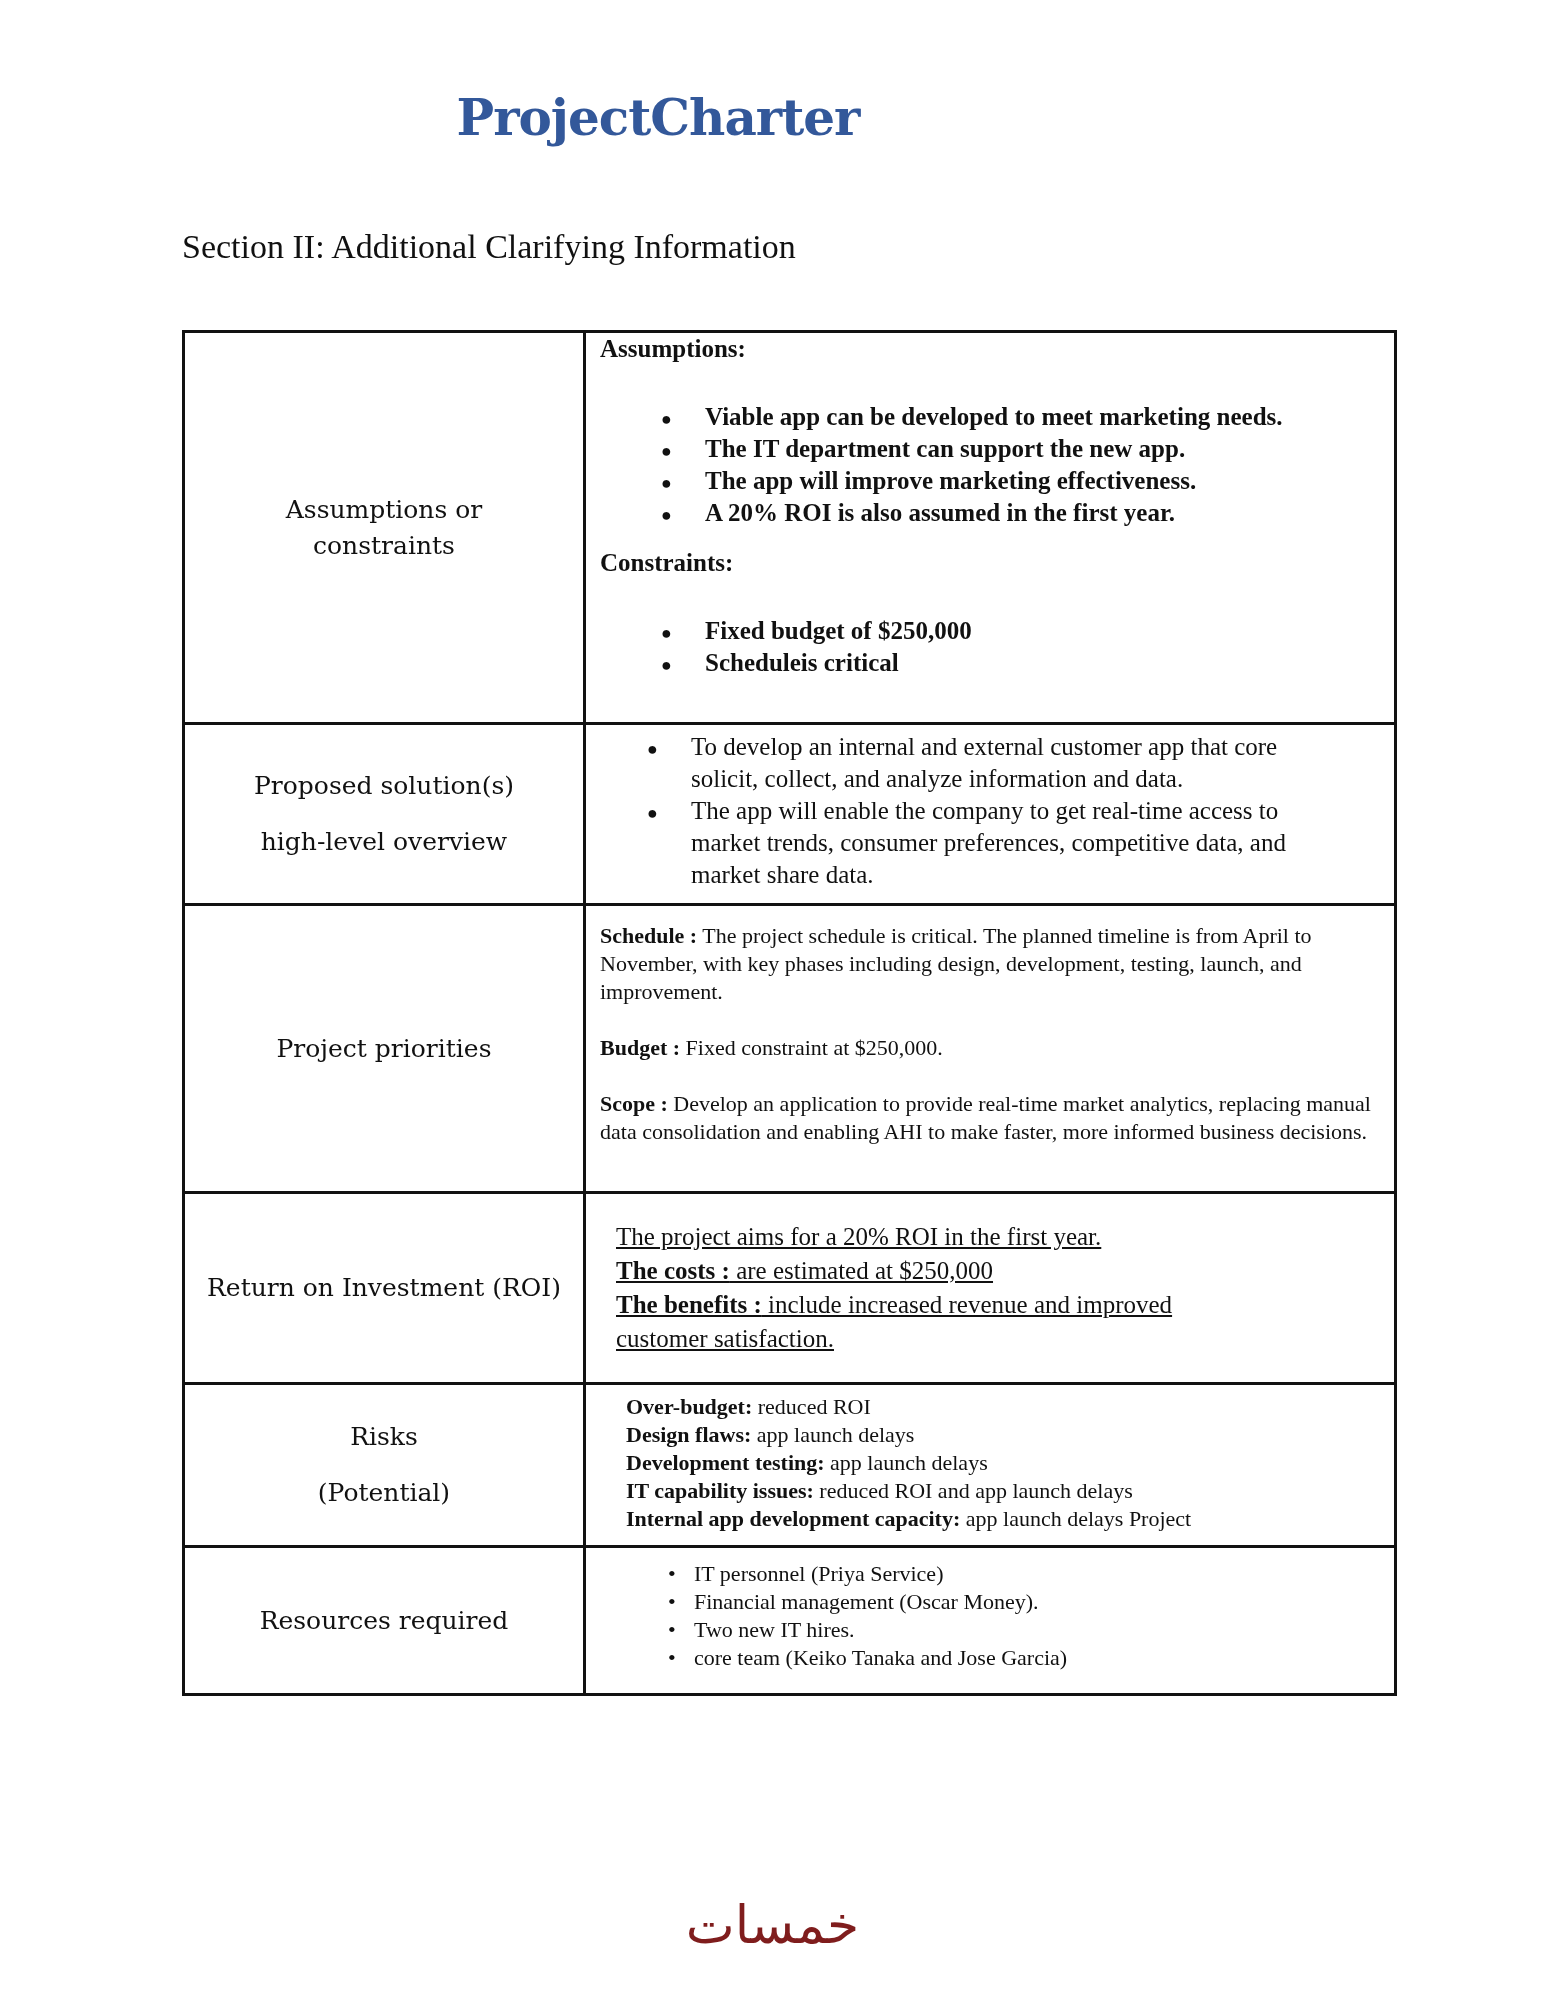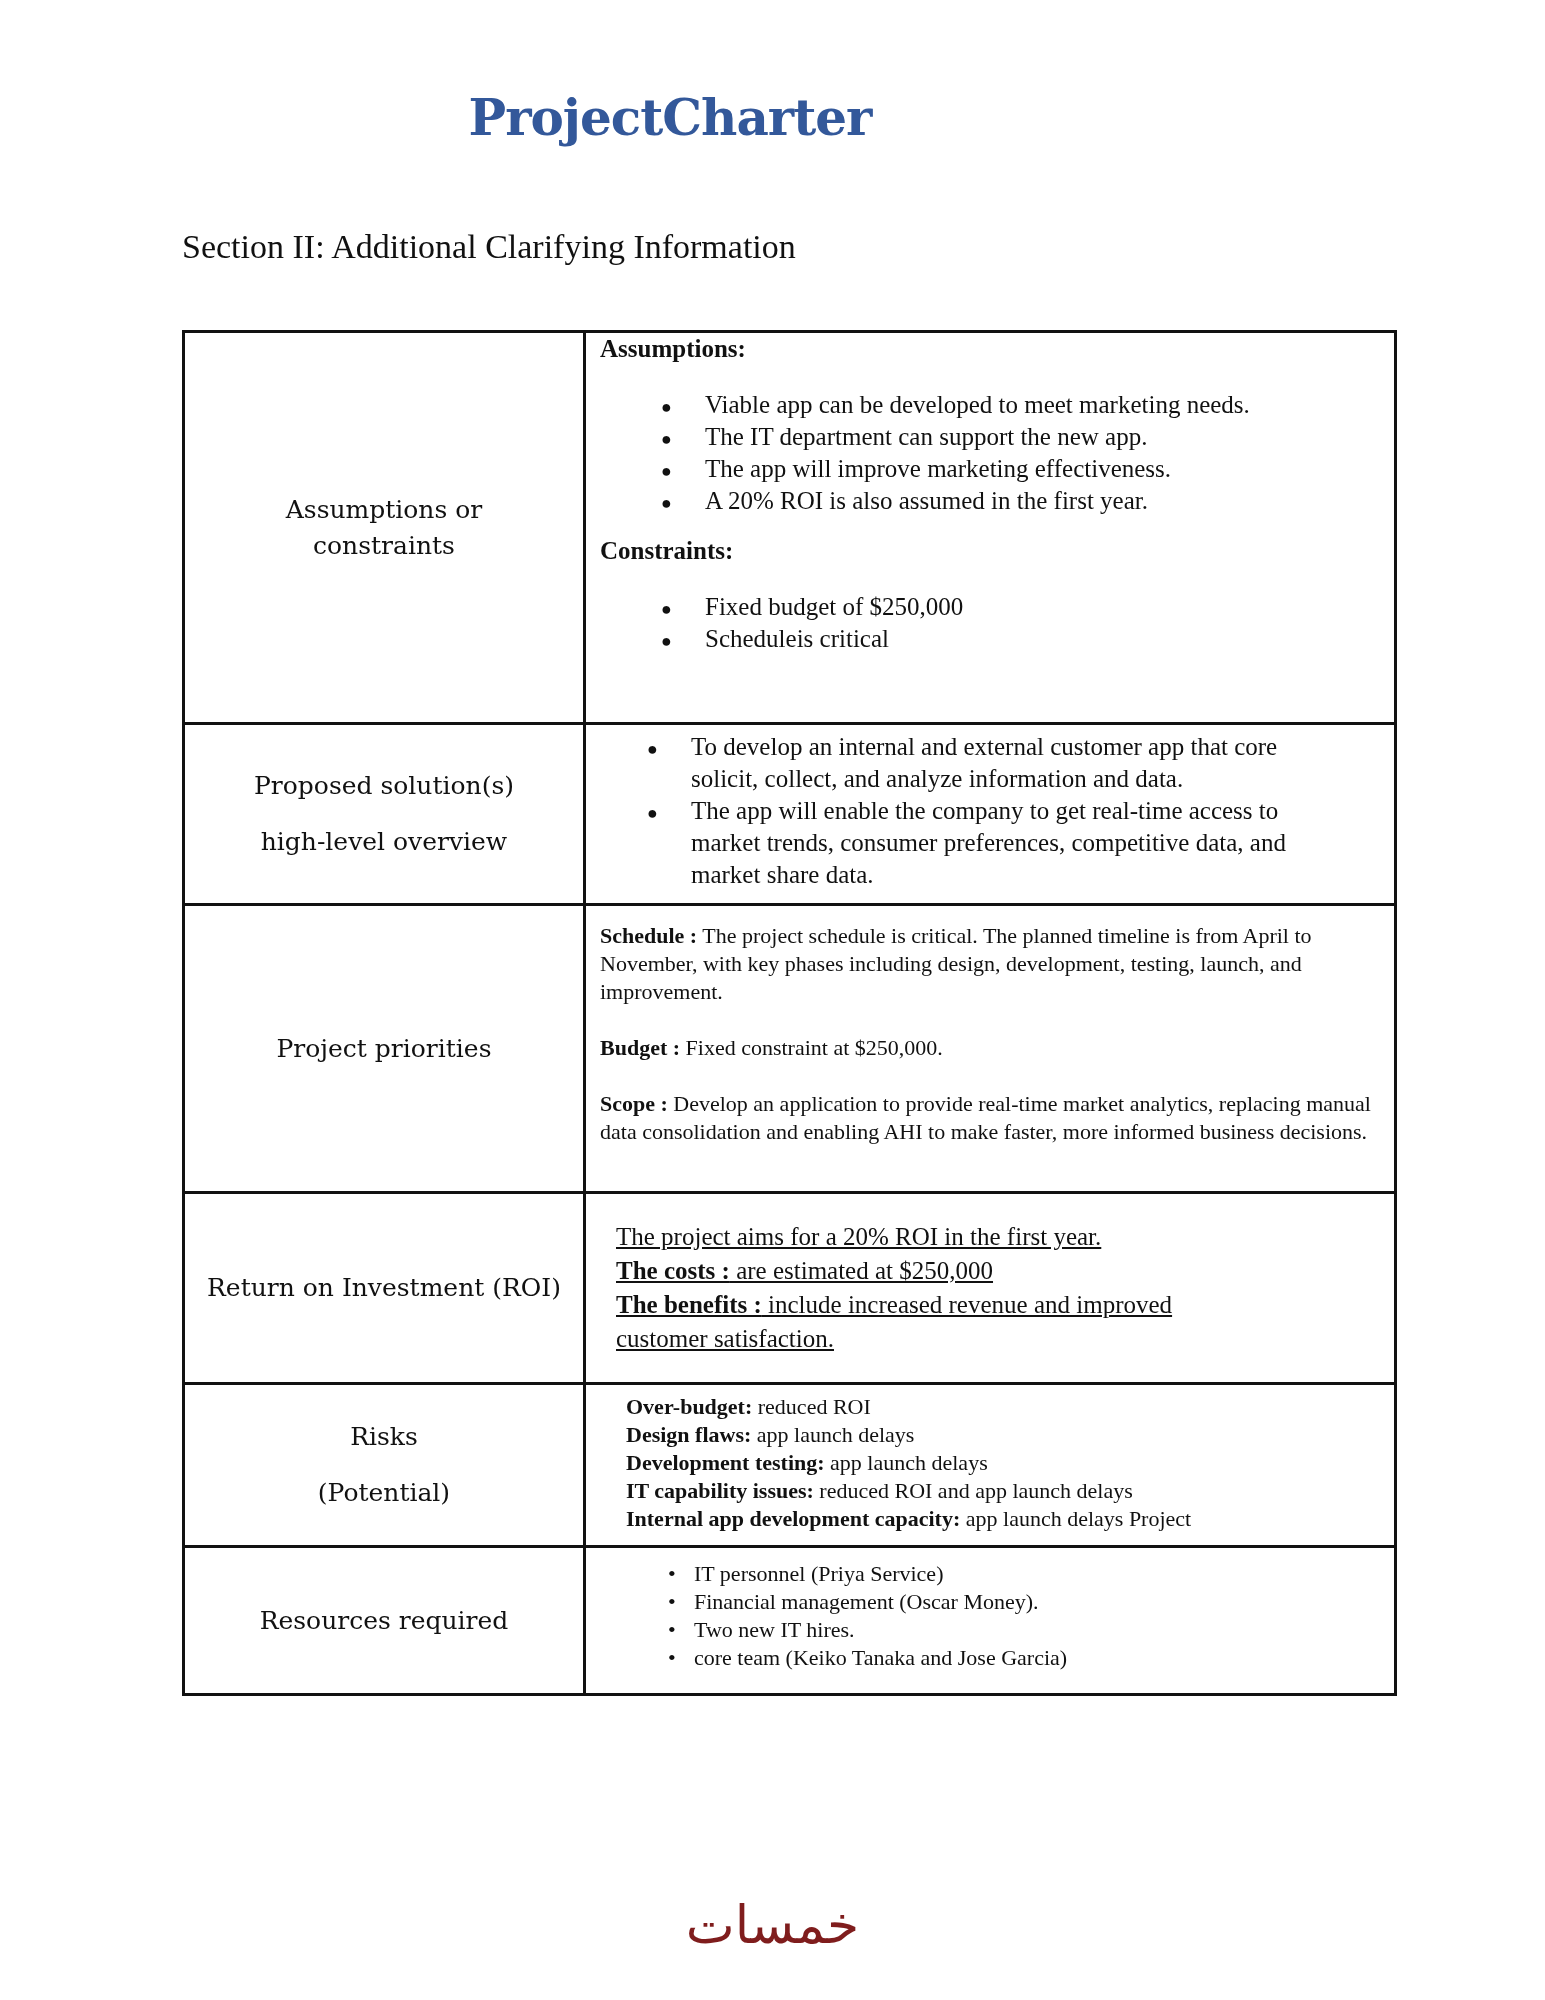--- a/index.html
+++ b/index.html
@@ -1,17 +1,17 @@
 <!DOCTYPE html>
 <html><head>
 <meta charset="utf-8">
 <style>
   html, body { margin: 0; padding: 0; background: #ffffff; }
   body { width: 1545px; height: 2000px; position: relative; overflow: hidden; font-family: "Liberation Serif", "DejaVu Serif", serif; color: #111; }
-  .title { position: absolute; top: 88px; left: 12px; width: 1316px; text-align: center; font-family: "DejaVu Serif", "Liberation Serif", serif; font-weight: bold; font-size: 50px; color: #33589a; letter-spacing: -1px; }
+  .title { position: absolute; top: 88px; left: 0; width: 1316px; text-align: center; font-family: "DejaVu Serif", "Liberation Serif", serif; font-weight: bold; font-size: 50px; color: #33589a; letter-spacing: -1px; }
   .section-heading { position: absolute; top: 228px; left: 182px; font-size: 34px; color: #111; font-family: "Liberation Serif", serif; }
   .charter-table { position: absolute; left: 182px; top: 330px; width: 1215px; border-collapse: collapse; table-layout: fixed; }
   .charter-table td { border: 3px solid #111; vertical-align: top; padding: 0; }
   .label-cell { width: 318px; text-align: center; vertical-align: middle !important; font-family: "DejaVu Serif", "Liberation Serif", serif; font-size: 25px; line-height: 36px; }
   .label-cell .sub { display: block; margin-top: 20px; }
   .content-cell { font-size: 25px; line-height: 32px; }
   .bold { font-weight: bold; }
   ul.big { list-style: none; margin: 0; padding: 0 0 0 105px; }
   ul.big li { position: relative; }
   ul.big li::before { content: "●"; position: absolute; left: -44px; top: 2px; font-size: 18px; }
@@ -20,21 +20,21 @@
   ul.small li::before { content: "•"; position: absolute; left: -26px; top: 0; font-size: 22px; }
   .row1 { height: 392px; }
   .row2 { height: 181px; }
   .row3 { height: 288px; }
   .row4 { height: 191px; }
   .row5 { height: 163px; }
   .row6 { height: 148px; }
   .c1 { padding: 0 10px 0 14px !important; }
   .c1 .hdr { margin-top: 0; line-height: 32px; }
   .c1 .hdr2 { margin-top: 18px; }
-  .c1 ul.big { margin-top: 24px; }
+  .c1 ul.big { margin-top: 36px; font-weight: bold; }
   .c2 { padding-top: 6px !important; }
   .c3 { padding: 16px 20px 0 14px !important; font-size: 22px; line-height: 28px; }
   .c3 p { margin: 0 0 28px 0; }
   .c4 { padding: 26px 10px 0 30px !important; font-size: 25px; line-height: 34px; }
   .c4 p { margin: 0; text-decoration: underline; }
   .c5 { padding: 8px 10px 0 40px !important; font-size: 22px; line-height: 28px; }
   .c5 p { margin: 0; }
   .c6 { padding: 12px 10px 0 0 !important; font-size: 22px; line-height: 28px; }
   .watermark { position: absolute; top: 1895px; left: 0; width: 1545px; text-align: center; font-family: "DejaVu Sans", sans-serif; font-size: 52px; color: #7f1d1d; }
 </style>

